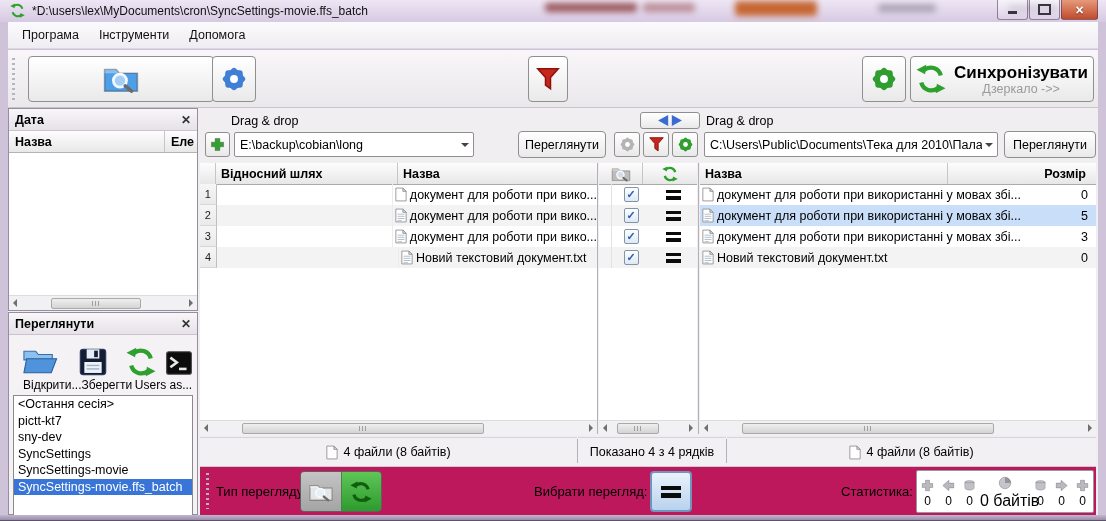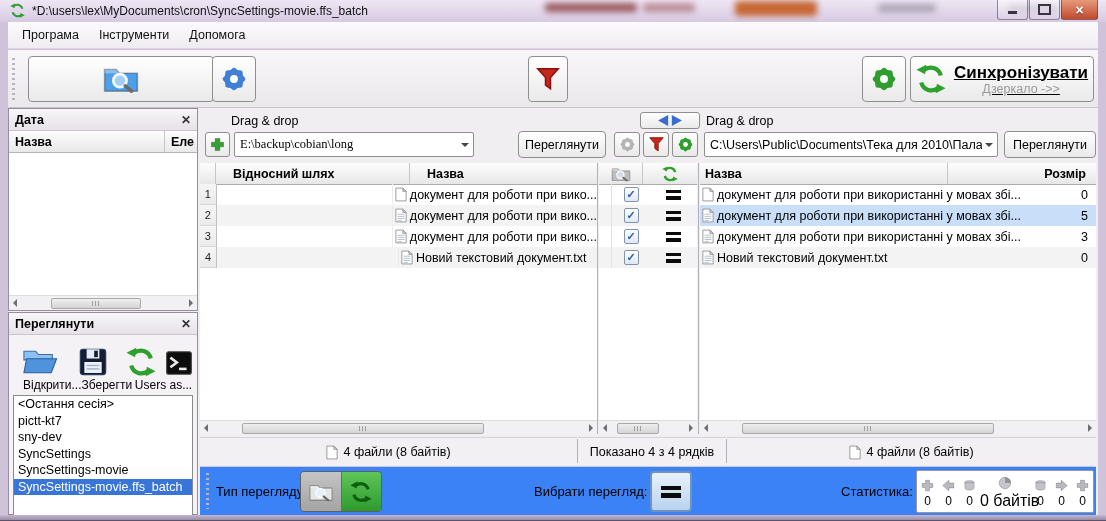--- a/index.html
+++ b/index.html
@@ -183,21 +183,21 @@
     </div>
     <div class="tbtn" style="left:854px;top:6px;width:44px;height:46px;">
       <svg class="ic" style="width:28px;height:28px;color:#2f9e2f;">
           <use href="#i-gear"></use>
         </svg>
     </div>
     <div class="tbtn" style="left:902px;top:6px;width:184px;height:46px;">
       <svg class="ic" style="width:30px;height:30px;color:#2da02d;">
           <use href="#i-sync"></use>
         </svg>
-      <span style="display:inline-block;text-decoration:underline;">
+      <span style="display:inline-block;">
         <span class="biglabel" style="display:block;">Синхронізувати</span>
         <span class="sublabel" style="display:block;">Дзеркало -&gt;&gt;</span>
       </span>
     </div>
   </div>
 
   <div class="abs" style="left:8px;top:108px;width:1090px;height:407px;background:#f0eef1;"></div>
 
   <div class="abs panel" style="left:8px;top:108px;width:190px;height:203px;">
     <div class="phead">
@@ -249,21 +249,21 @@
       <div class="cfgitem on">SyncSettings-movie.ffs_batch</div>
     </div>
   </div>
 
   <div class="abs" style="left:231px;top:114px;font-size:12.5px;">Drag &amp; drop</div>
   <div class="abs smbtn" style="left:205px;top:132px;width:25px;height:25px;">
     <svg class="ic" style="width:15px;height:15px;color:#33a033;">
         <use href="#i-plus"></use>
       </svg>
   </div>
-  <div class="combo" style="left:234px;top:132px;width:240px;height:25px;font-family:Liberation Serif, serif;">
+  <div class="combo" style="left:234px;top:132px;width:240px;height:25px;">
     <span style="white-space:nowrap;overflow:hidden;">E:\backup\cobian\long</span>
     <span class="arr">
         <i class="tri-d"></i>
       </span>
   </div>
   <div class="abs tbtn" style="left:518px;top:131px;width:88px;height:27px;">
     <span style="font-size:12.5px;">Переглянути</span>
   </div>
   <div class="abs tbtn" style="left:640px;top:112px;width:60px;height:17px;border-radius:3px;">
     <svg class="ic" style="width:24px;height:11px;">
@@ -290,21 +290,21 @@
     <span style="white-space:nowrap;overflow:hidden;">C:\Users\Public\Documents\Тека для 2010\Палаш\І</span>
     <span class="arr">
         <i class="tri-d"></i>
       </span>
   </div>
   <div class="abs tbtn" style="left:1004px;top:131px;width:92px;height:27px;">
     <span style="font-size:12.5px;">Переглянути</span>
   </div>
 
   <div class="abs" style="left:200px;top:163px;width:397px;height:257px;background:#fff;">
-    <div class="ghead" style="left:0;top:0;width:397px;gap:12px;">
+    <div class="ghead" style="left:0;top:0;width:397px;">
       <div style="width:16px;padding-left:0;"></div>
       <div style="width:182px;">Відносний шлях</div>
       <div style="flex:1;border-right:none;">Назва</div>
     </div>
     <div class="grow" style="left:0;top:21px;width:397px;">
       <div class="rownum">1</div>
       <div class="cell" style="width:182px;border-right:1px solid #ececec;"></div>
       <div class="cell" style="flex:1;gap:3px;padding-left:2px;">
         <svg class="ic" style="width:12px;height:15px;">
             <use href="#i-doc"></use>
@@ -479,21 +479,21 @@
   </div>
   <div class="statusrow" style="left:727px;top:437px;width:369px;height:28px;">
     <svg class="ic" style="width:12px;height:15px;">
         <use href="#i-doc"></use>
       </svg>
     <span>4 файли (8 байтів)</span>
   </div>
   <div class="vsep" style="left:577px;top:439px;height:24px;"></div>
   <div class="vsep" style="left:726px;top:439px;height:24px;"></div>
 
-  <div class="abs" style="left:200px;top:466px;width:896px;height:49px;background:#3b82f6;border-top:1px solid #cfc9d3;">
+  <div class="abs" style="left:200px;top:466px;width:896px;height:49px;background:#be185d;border-top:1px solid #cfc9d3;">
     <div class="abs grip" style="left:6px;top:6px;height:36px;"></div>
     <div class="abs" style="left:16px;top:17px;font-size:13px;">Тип перегляду</div>
     <div class="abs" style="left:100px;top:4px;width:82px;height:41px;border:1px solid #5f5f5f;border-radius:4px;overflow:hidden;display:flex;">
       <div style="width:41px;background:linear-gradient(#c4c4c4,#a4a4a4);display:flex;align-items:center;justify-content:center;">
         <svg class="ic" style="width:24px;height:20px;color:#e6e6e6;">
             <use href="#i-foldermag"></use>
           </svg>
       </div>
       <div style="width:41px;background:linear-gradient(#5fc657,#2e9a2e);border-left:1px solid #4d7f46;display:flex;align-items:center;justify-content:center;">
         <svg class="ic" style="width:22px;height:22px;color:#0e5e0e;">

